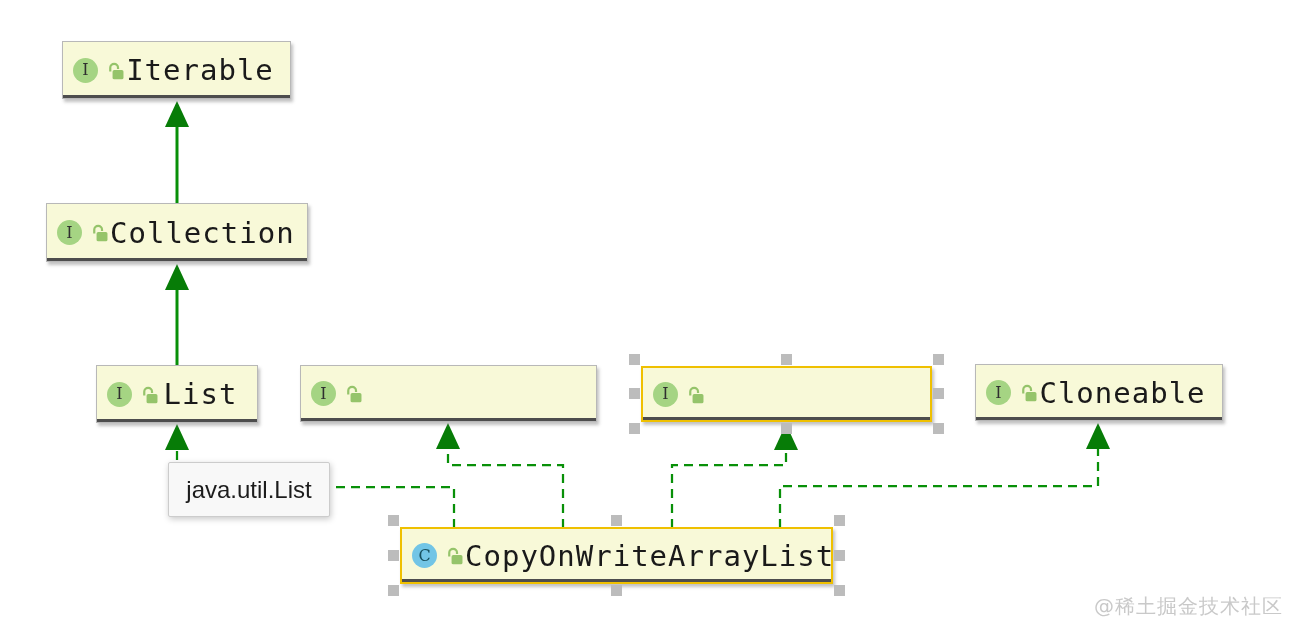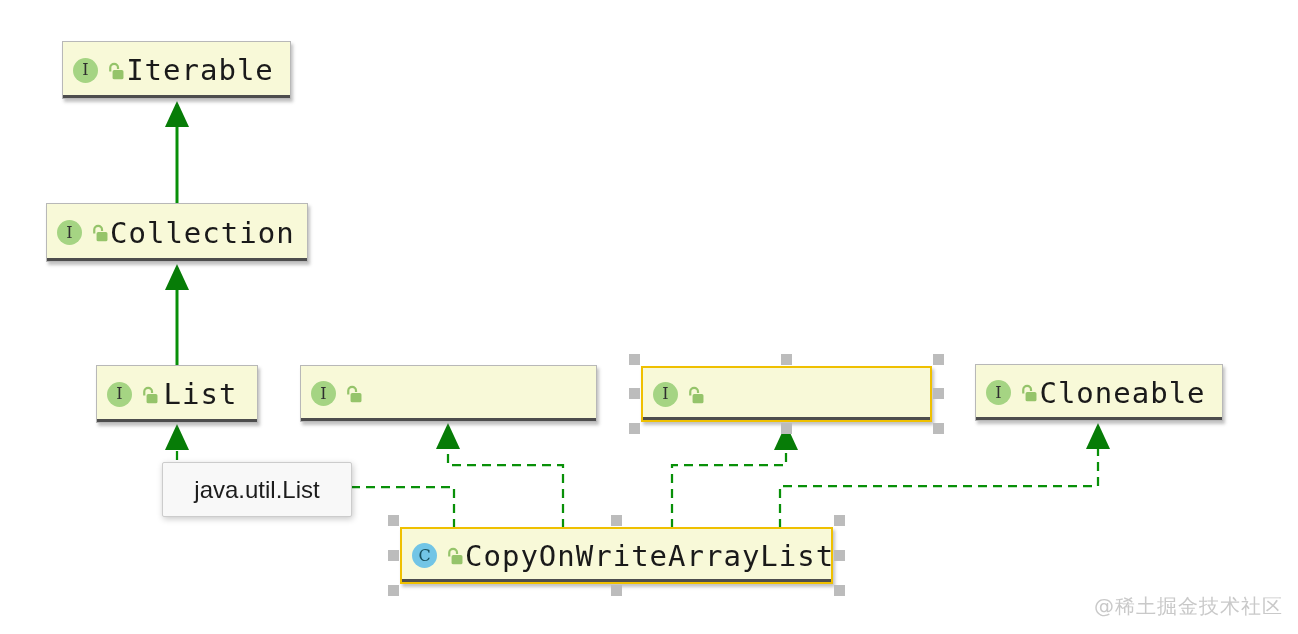--- a/index.html
+++ b/index.html
@@ -151,17 +151,17 @@
         <span class="handle h-tl"></span>
         <span class="handle h-t"></span>
         <span class="handle h-tr"></span>
         <span class="handle h-l"></span>
         <span class="handle h-r"></span>
         <span class="handle h-bl"></span>
         <span class="handle h-b"></span>
         <span class="handle h-br"></span>
       </div>
     </div>
-  <div class="tooltip" id="tooltip" style="left: 162px; top: 462px; width: 190px; height: 55px;">
+  <div class="tooltip" id="tooltip" style="left: 168px; top: 462px; width: 162px; height: 55px;">
     <span>java.util.List</span>
   </div>
   <div class="watermark">@稀土掘金技术社区</div>
 </div>
 
 </body></html>

